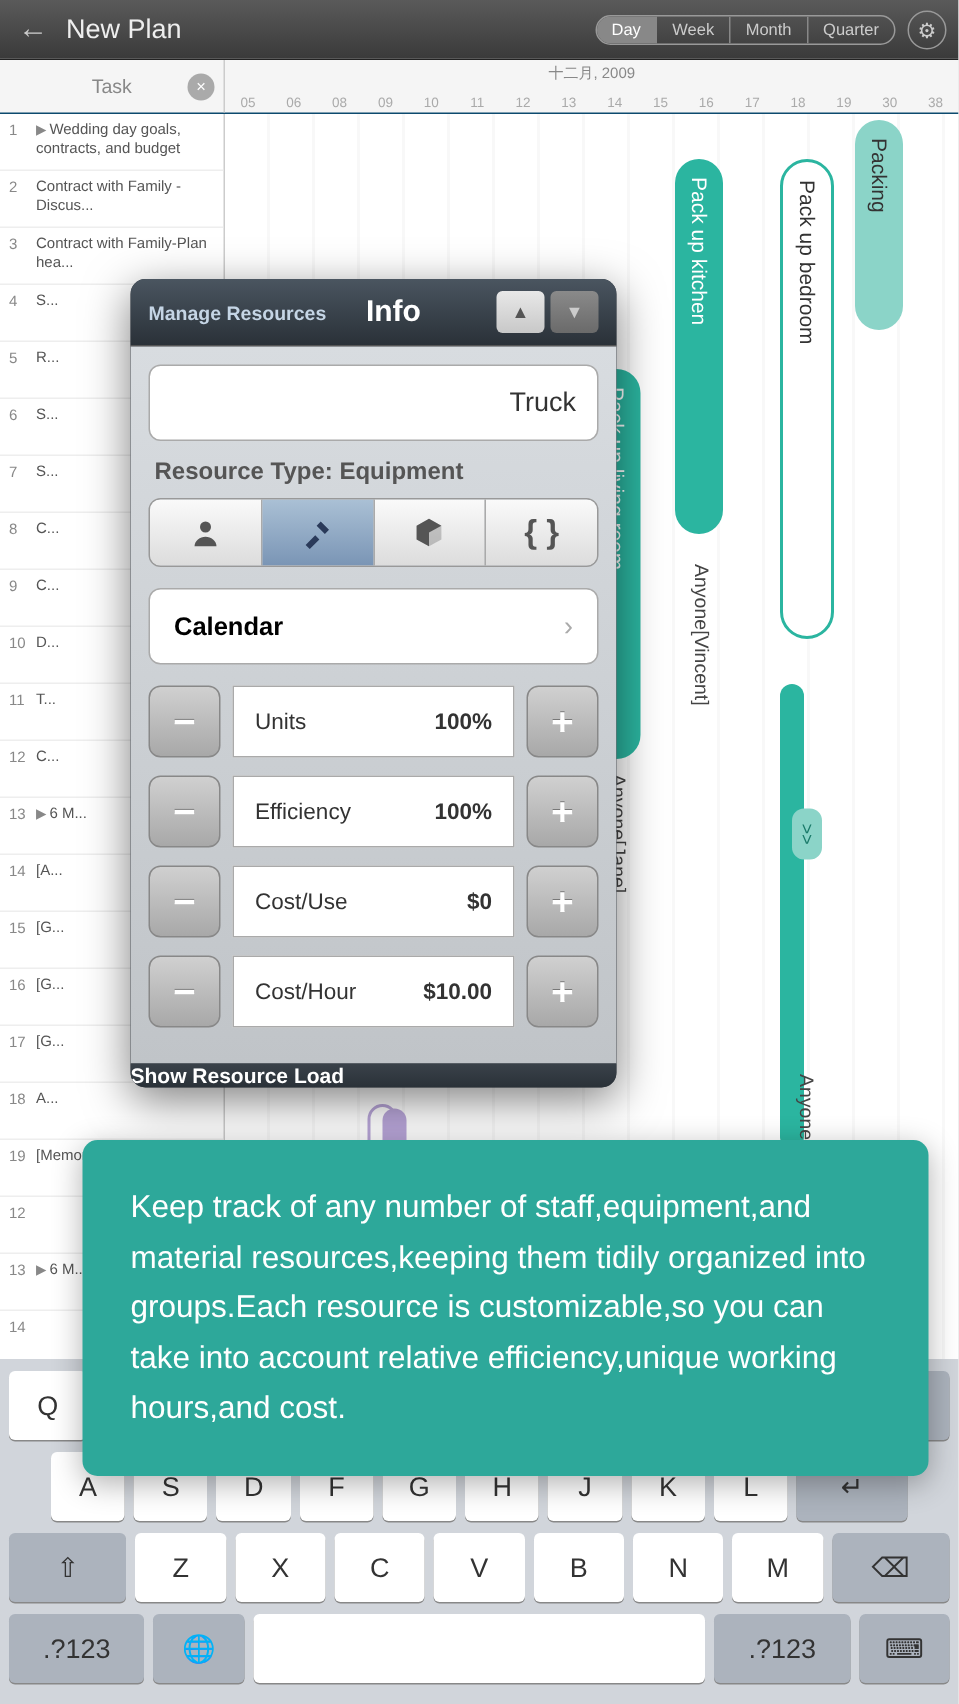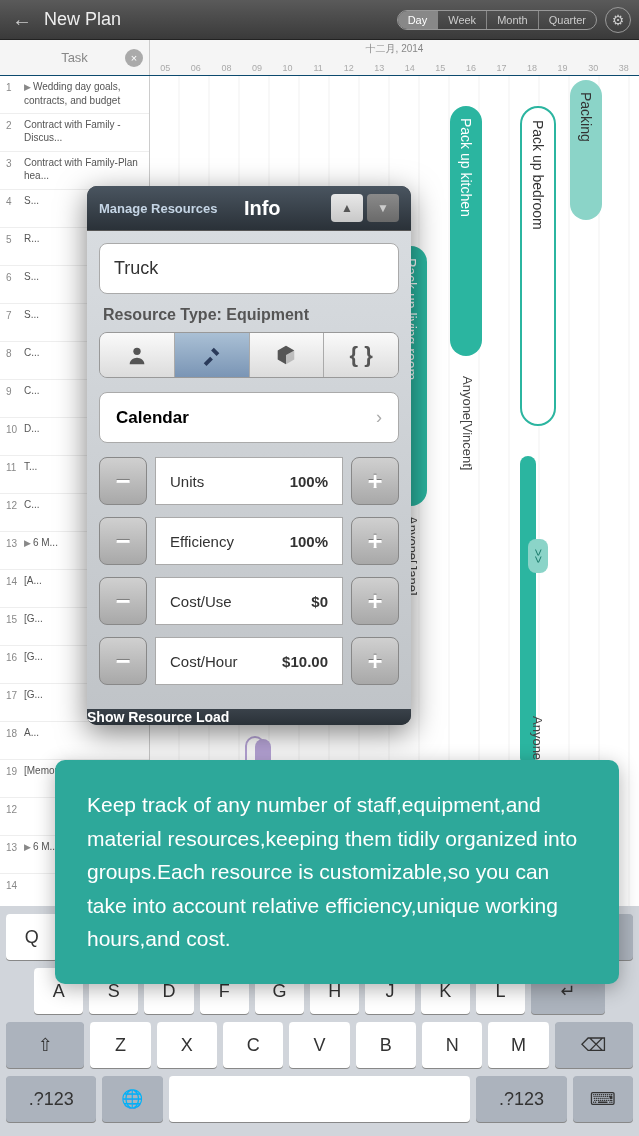--- a/index.html
+++ b/index.html
@@ -41,21 +41,21 @@
 .bar-purple-fill { background: #b8a5d8; }
 .assignee { position: absolute; writing-mode: vertical-rl; font-size: 13px; color: #444; }
 
 
 .popover { position: absolute; left: 87px; top: 186px; width: 324px; background: #2a3138; border-radius: 10px; box-shadow: 0 8px 30px rgba(0,0,0,0.5); z-index: 10; overflow: hidden; }
 .pop-header { background: linear-gradient(#4a5560, #2a3138); padding: 8px 12px; display: flex; align-items: center; border-bottom: 1px solid #555; }
 .pop-back { color: #c5d5e5; font-size: 13px; font-weight: bold; cursor: pointer; }
 .pop-title { color: #fff; font-size: 20px; font-weight: bold; flex: 1; text-align: center; margin-left: -20px; }
 .pop-arrow { width: 32px; height: 28px; background: linear-gradient(#e8e8e8, #c8c8c8); border-radius: 4px; margin-left: 4px; display: flex; align-items: center; justify-content: center; color: #555; font-size: 12px; cursor: pointer; }
 .pop-body { background: linear-gradient(#d8dce0, #c0c4c8); padding: 12px; }
-.name-field { background: #fff; border-radius: 8px; padding: 14px; text-align: left; font-size: 18px; color: #333; margin-bottom: 12px; border: 1px solid #aaa; }
+.name-field { background: #fff; border-radius: 8px; padding: 14px; text-align: right; font-size: 18px; color: #333; margin-bottom: 12px; border: 1px solid #aaa; }
 .res-type-label { font-size: 16px; font-weight: bold; color: #555; margin-bottom: 8px; padding-left: 4px; }
 .type-segment { display: flex; border-radius: 8px; overflow: hidden; border: 1px solid #999; margin-bottom: 14px; }
 .type-btn { flex: 1; height: 44px; background: linear-gradient(#fafafa, #dcdcdc); border-right: 1px solid #aaa; display: flex; align-items: center; justify-content: center; font-size: 20px; color: #555; cursor: pointer; }
 .type-btn:last-child { border-right: none; }
 .type-btn.active { background: linear-gradient(#aac0d5, #7a95b5); color: #2a3a5a; }
 .calendar-row { background: #fff; border-radius: 8px; padding: 14px 16px; display: flex; justify-content: space-between; align-items: center; margin-bottom: 14px; border: 1px solid #aaa; cursor: pointer; }
 .calendar-row span:first-child { font-size: 17px; font-weight: bold; }
 .chev { color: #aaa; font-size: 18px; }
 .num-row { display: flex; align-items: center; margin-bottom: 12px; }
 .stepper-btn { width: 48px; height: 48px; background: linear-gradient(#d0d0d0, #a8a8a8); border-radius: 8px; display: flex; align-items: center; justify-content: center; color: #fff; font-size: 26px; font-weight: bold; cursor: pointer; border: 1px solid #888; text-shadow: 0 -1px 0 #777; }
@@ -90,21 +90,21 @@
   </div>
   <div class="gear-btn">⚙</div>
 </div>
 
 <div class="header-row">
   <div class="task-header">
     <span>Task</span>
     <div class="close-task">×</div>
   </div>
   <div class="timeline-header">
-    <div class="month-label">十二月, 2014</div>
+    <div class="month-label">十二月, 2009</div>
     <div class="day-ticks" id="day-ticks">
         <span>05</span>
         <span>06</span>
         <span>08</span>
         <span>09</span>
         <span>10</span>
         <span>11</span>
         <span>12</span>
         <span>13</span>
         <span>14</span>

